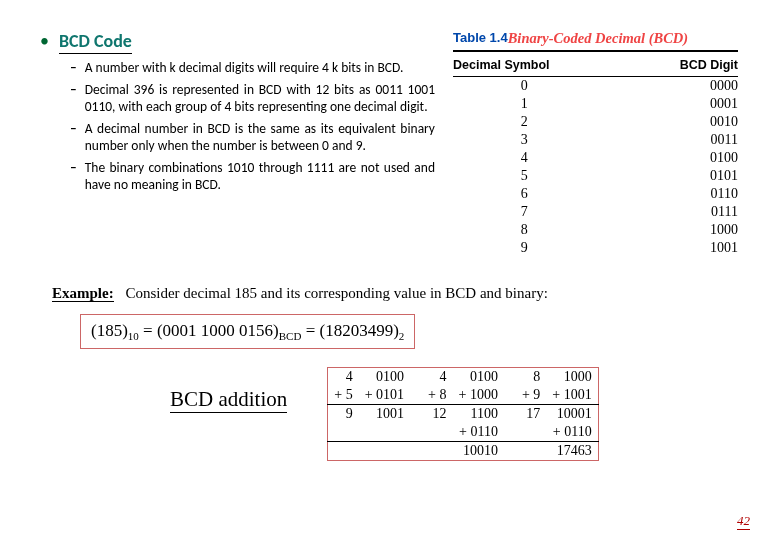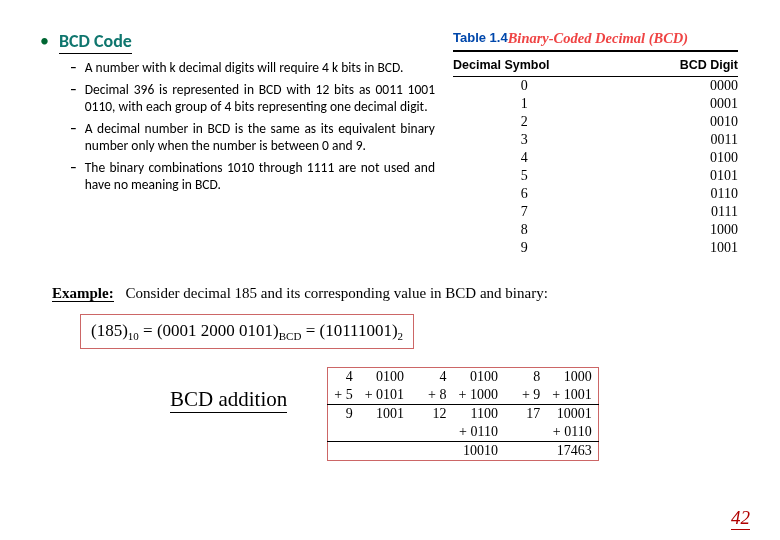--- a/index.html
+++ b/index.html
@@ -35,21 +35,21 @@
   .example { margin-top: 28px; font-family: 'Times New Roman', serif; font-size: 15px; }
   .example-label { font-weight: bold; border-bottom: 1px solid #000; display: inline; margin-left: 12px; }
   .example-text { margin-left: 8px; }
   .eq-box { border: 1px solid #CC6666; display: inline-block; padding: 6px 10px; margin: 12px 0 0 40px; font-family: 'Times New Roman', serif; font-size: 17px; }
   .sub { font-size: 11px; vertical-align: sub; }
   .addition-row { display: flex; align-items: flex-start; margin-top: 18px; }
   .addition-label { font-family: 'Times New Roman', serif; font-size: 21px; border-bottom: 1px solid #000; margin-left: 130px; margin-top: 20px; }
   .add-table { border: 1px solid #CC6666; margin-left: 40px; font-family: 'Times New Roman', serif; font-size: 14px; border-collapse: collapse; }
   .add-table td { padding: 1px 6px; text-align: right; }
   .add-table .brd td { border-bottom: 1px solid #000; }
-  .page-num { position: absolute; bottom: 10px; right: 30px; color: #B00000; font-style: italic; font-size: 19px; border-bottom: 1px solid #B00000; font-family: Georgia, serif; }
+  .page-num { position: absolute; bottom: 10px; right: 30px; color: #B00000; font-style: italic; font-size: 13px; border-bottom: 1px solid #B00000; font-family: Georgia, serif; }
 </style>
 </head>
 <body>
 
 <div class="slide">
   <div class="top">
     <div class="left">
       <div class="title-row">
         <span class="bullet-dot">•</span>
         <span class="title">BCD Code</span>
@@ -130,21 +130,21 @@
       </table>
     </div>
   </div>
 
   <div class="example">
     <span class="example-label">Example:</span>
     <span class="example-text">Consider decimal 185 and its corresponding value in BCD and binary:</span>
   </div>
 
   <div class="eq-box">
-    <span>(</span><span>185</span><span>)</span><span class="sub">10</span><span> = (</span><span>0001 2000 0101</span><span>)</span><span class="sub">BCD</span><span> = (</span><span>10111001</span><span>)</span><span class="sub">2</span>
+    <span>(</span><span>185</span><span>)</span><span class="sub">10</span><span> = (</span><span>0001 1000 0156</span><span>)</span><span class="sub">BCD</span><span> = (</span><span>18203499</span><span>)</span><span class="sub">2</span>
   </div>
 
   <div class="addition-row">
     <span class="addition-label">BCD addition</span>
     <table class="add-table">
       <tbody>
           <tr>
         <td>4</td>
             <td>0100</td>
             <td></td>

